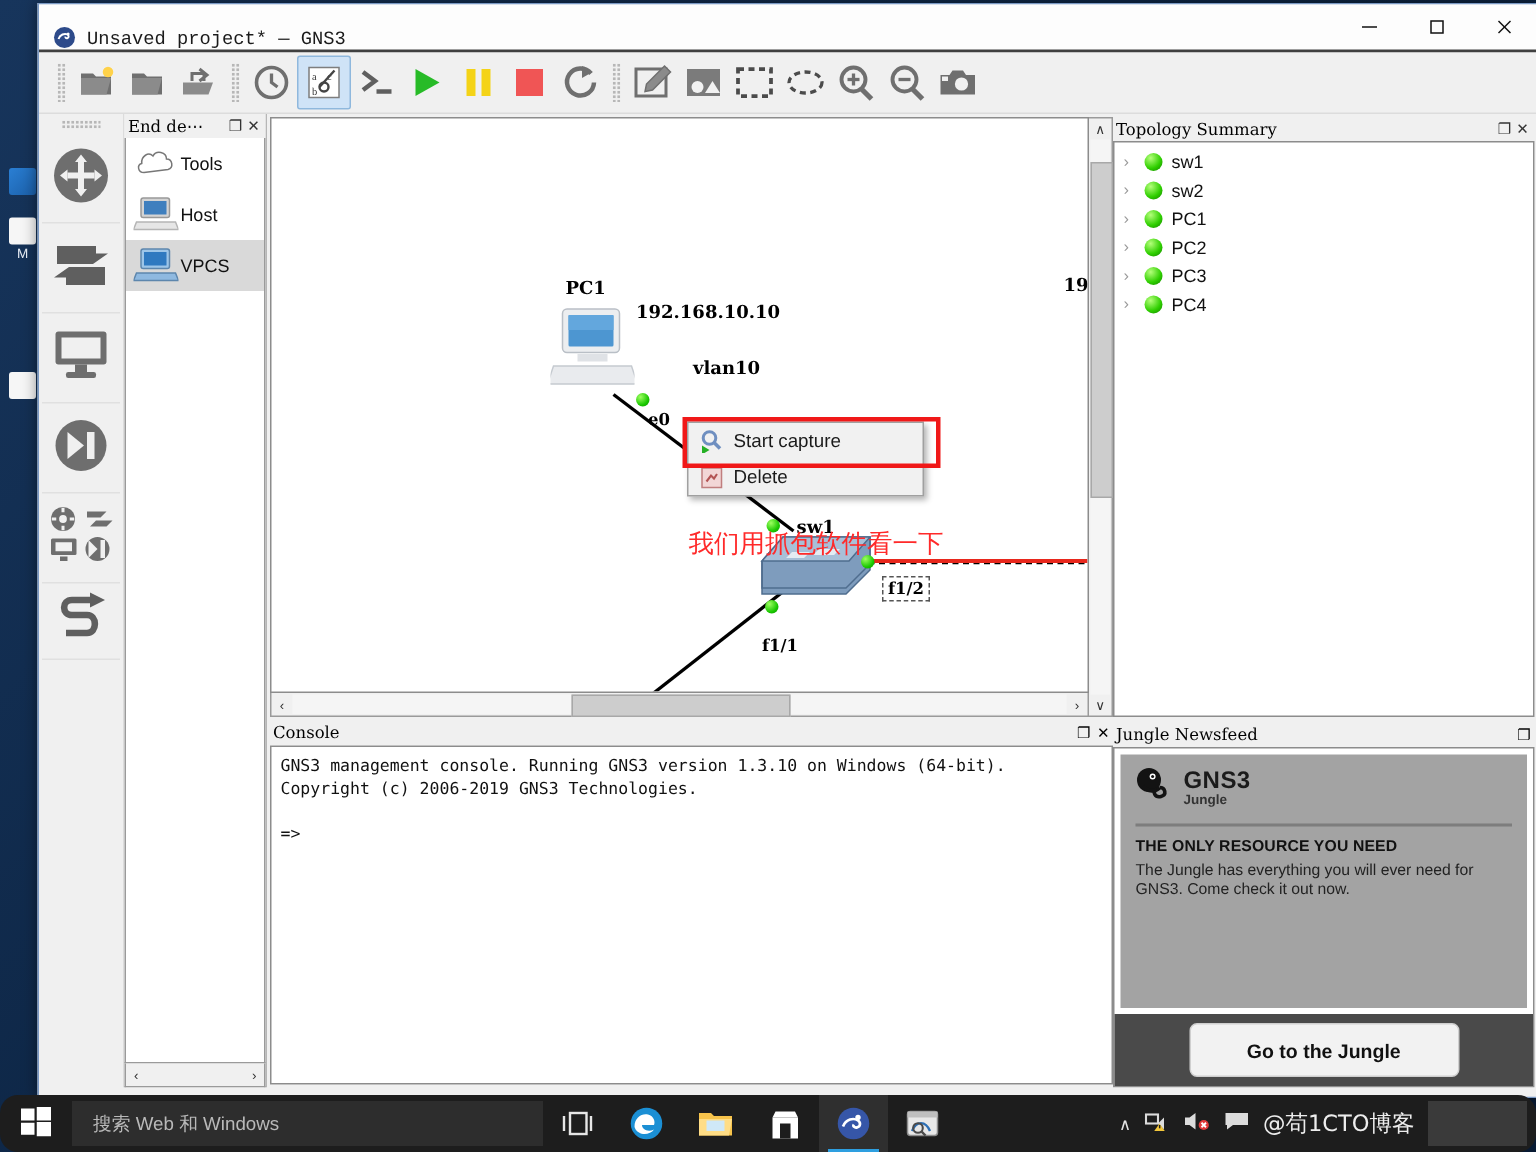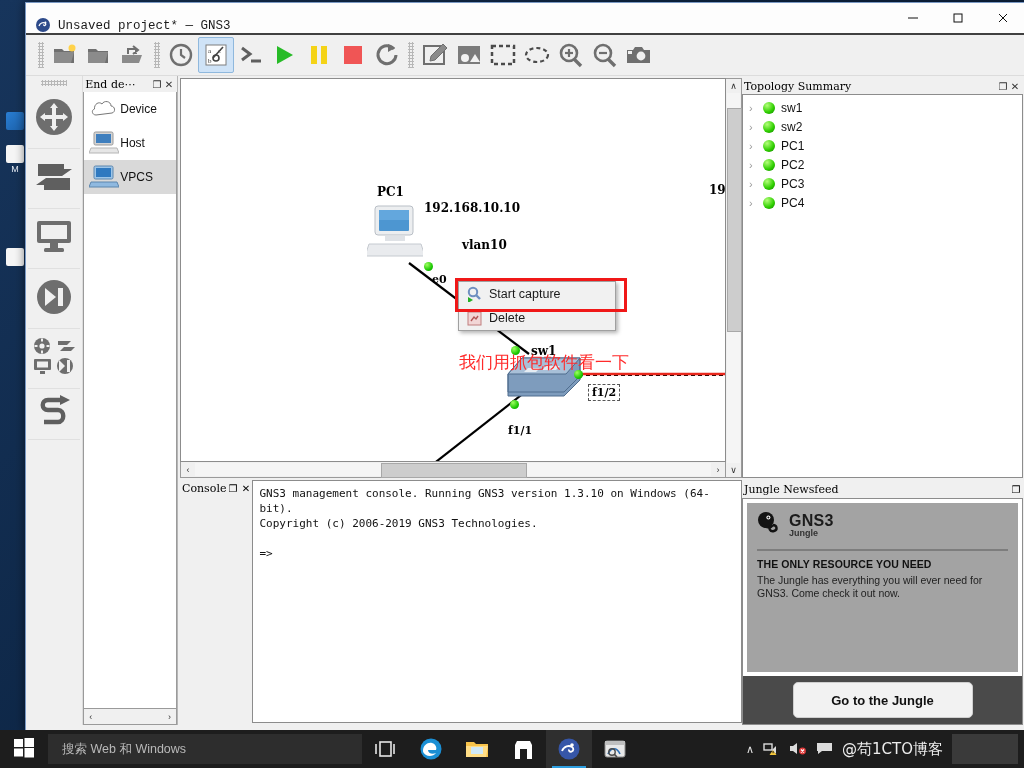--- a/index.html
+++ b/index.html
@@ -92,21 +92,21 @@
   .ilabel.boxed{border:1px dashed #555;padding:1px 3px;background:#fff;}
   .dot{position:absolute;width:9px;height:9px;border-radius:50%;
        background:radial-gradient(circle at 33% 30%,#9dff60,#19c700 62%,#0a8f00);}
   .cntext{position:absolute;font-family:"DejaVu Sans",sans-serif;font-size:17px;color:#ff2a2a;white-space:nowrap;}
   
   #ctxmenu{position:absolute;background:#f1f1f1;border:1px solid #a0a0a0;box-shadow:2px 2px 4px rgba(0,0,0,.3);}
   #ctxmenu .mrow{height:24px;display:flex;align-items:center;font-size:12.5px;color:#1a1a1a;padding-right:34px;}
   #ctxmenu .mrow .mi-ico{width:30px;display:flex;align-items:center;justify-content:center;}
   #redbox{position:absolute;border:3px solid #f01818;}
   
-  #consolewrap{flex:1 1 auto;display:flex;flex-direction:row;min-height:0;padding:2px 0 2px 2px;}
+  #consolewrap{flex:1 1 auto;display:flex;flex-direction:column;min-height:0;padding:2px 0 2px 2px;}
   #consoleTtl{height:17px;display:flex;align-items:center;font-family:"DejaVu Serif",serif;font-size:11px;color:#000;}
   #consoleTtl .t{flex:1 1 auto;padding-left:2px;}
   #consoleTtl .b{width:13px;text-align:center;font-size:10px;}
   #consoleBox{flex:1 1 auto;background:#fff;border:1px solid #8c8c8c;padding:5px 6px;
               font-family:"DejaVu Sans Mono",monospace;font-size:11px;color:#111;line-height:15px;
               white-space:pre-wrap;overflow:hidden;}
   
   #rightcol{width:281px;flex:0 0 auto;display:flex;flex-direction:column;background:#f0f0f0;padding-right:2px;}
   #topoSum{height:400px;flex:0 0 auto;display:flex;flex-direction:column;padding-top:2px;}
   #topoList{flex:1 1 auto;background:#fff;border:1px solid #8c8c8c;overflow:hidden;padding-top:3px;}
@@ -125,21 +125,21 @@
   .news-logo .sub{font-weight:bold;font-size:9px;color:#333;}
   .news-hr{height:2px;background:#7d7d7d;margin:9px 0 7px;}
   .news-h{font-weight:bold;font-size:10.5px;color:#111;letter-spacing:.1px;}
   .news-p{font-size:10.5px;color:#222;line-height:13px;margin-top:4px;}
   #newsFoot{height:48px;background:#4a4a4a;display:flex;align-items:center;justify-content:center;}
   #jungleBtn{width:178px;height:34px;border-radius:5px;background:#f2f2f2;border:1px solid #cfcfcf;
              display:flex;align-items:center;justify-content:center;font-weight:bold;font-size:13px;color:#111;}
   
   #statusstrip{height:6px;background:#f0f0f0;flex:0 0 auto;}
   
-  #taskbar{position:absolute;left:0;bottom:0;width:1024px;height:38px;background:#1d1d1d;display:flex;align-items:center;}
+  #taskbar{position:absolute;left:0;bottom:0;width:1024px;height:38px;background:#1d1d1d;display:flex;align-items:center;border-radius:12px;}
   #startbtn{width:48px;height:38px;display:flex;align-items:center;justify-content:center;}
   #srch{width:300px;height:30px;background:#2d2d2d;display:flex;align-items:center;
         padding-left:14px;color:#b9b9b9;font-size:12.5px;}
   .tbico{width:46px;height:38px;display:flex;align-items:center;justify-content:center;position:relative;}
   .tbico.active{background:#2f2f2f;}
   .tbico.active:after{content:"";position:absolute;left:6px;right:6px;bottom:0;height:2px;background:#2e9fe0;}
   #tray{margin-left:auto;display:flex;align-items:center;color:#e4e4e4;font-size:11px;padding-right:6px;gap:9px;}
   #wmark{font-family:"DejaVu Sans",sans-serif;font-size:15px;color:#ffffff;opacity:.92;white-space:nowrap;}
   #clockblock{width:66px;height:30px;background:#3a3a3a;}
 </style>
@@ -388,21 +388,21 @@
           <span class="b">❐</span>
           <span class="b">✕</span>
         </div>
         <div id="endlist">
           <div class="endrow">
             <span class="ico">
               <svg width="30" height="24" viewBox="0 0 30 24">
                 <path d="M7 18c-4 0-5-5-1.5-6C5 7 10 4 13 7c2-4 9-3 9 2 4 0 5 6 1 7z" fill="#fff" stroke="#777"></path>
               </svg>
             </span>
-            <span>Device</span>
+            <span>Tools</span>
           </div>
           <div class="endrow">
             <span class="ico">
               <svg width="30" height="26" viewBox="0 0 30 26">
                 <rect x="5" y="2" width="19" height="13" rx="1.5" fill="#d4d4d4" stroke="#999"></rect>
                 <rect x="7" y="4" width="15" height="9" fill="#3f7fbe"></rect>
                 <path d="M2 18h26l2 5H0z" fill="#e6e6e6" stroke="#b5b5b5"></path>
               </svg>
             </span>
             <span>Host</span>

